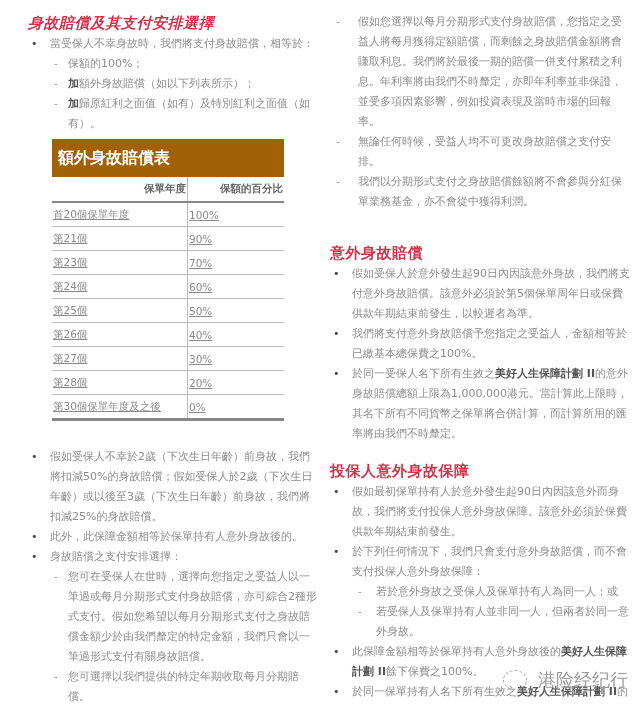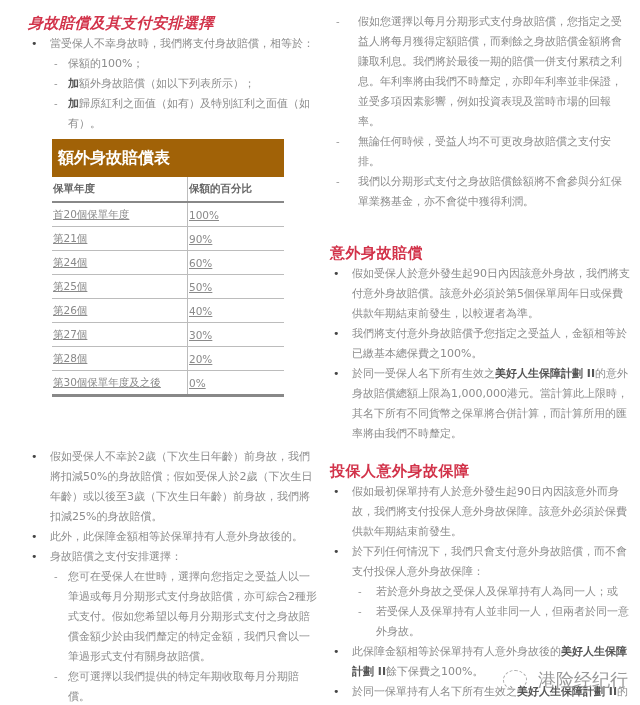--- a/index.html
+++ b/index.html
@@ -32,21 +32,21 @@
   table.addl {
     position:absolute; left:52px; top:139px; width:232px; border-collapse:collapse;
     font-size:10.5px; color:#8a8a8a;
   }
   table.addl caption {
     caption-side:top; text-align:left; background:#a16207; color:#fff;
     font-weight:bold; font-size:16px; padding:12px 6px; line-height:14px;
   }
   table.addl th {
     font-weight:bold; color:#666; height:22px; border-bottom:2px solid #888;
-    text-align:left;
+    text-align:right;
   }
   table.addl td { height:21px; border-bottom:1px solid #bcbcbc;text-decoration:underline; }
   table.addl tr:last-child td { border-bottom:3px solid #888; }
   table.addl th:first-child, table.addl td:first-child { border-right:1px solid #bcbcbc; width:133px; }
 
   .watermark {
     position:absolute; left:503px; top:668px; display:flex; align-items:center; gap:11px;
     color:#9a9a9a; font-size:18px;
   }
   .wm-icon {
@@ -88,20 +88,24 @@
   <tbody id="tbody">
       <tr>
         <td>首20個保單年度</td>
         <td>100%</td>
       </tr>
       <tr>
         <td>第21個</td>
         <td>90%</td>
       </tr>
       <tr>
+        <td>第23個</td>
+        <td>70%</td>
+      </tr>
+      <tr>
         <td>第24個</td>
         <td>60%</td>
       </tr>
       <tr>
         <td>第25個</td>
         <td>50%</td>
       </tr>
       <tr>
         <td>第26個</td>
         <td>40%</td>

